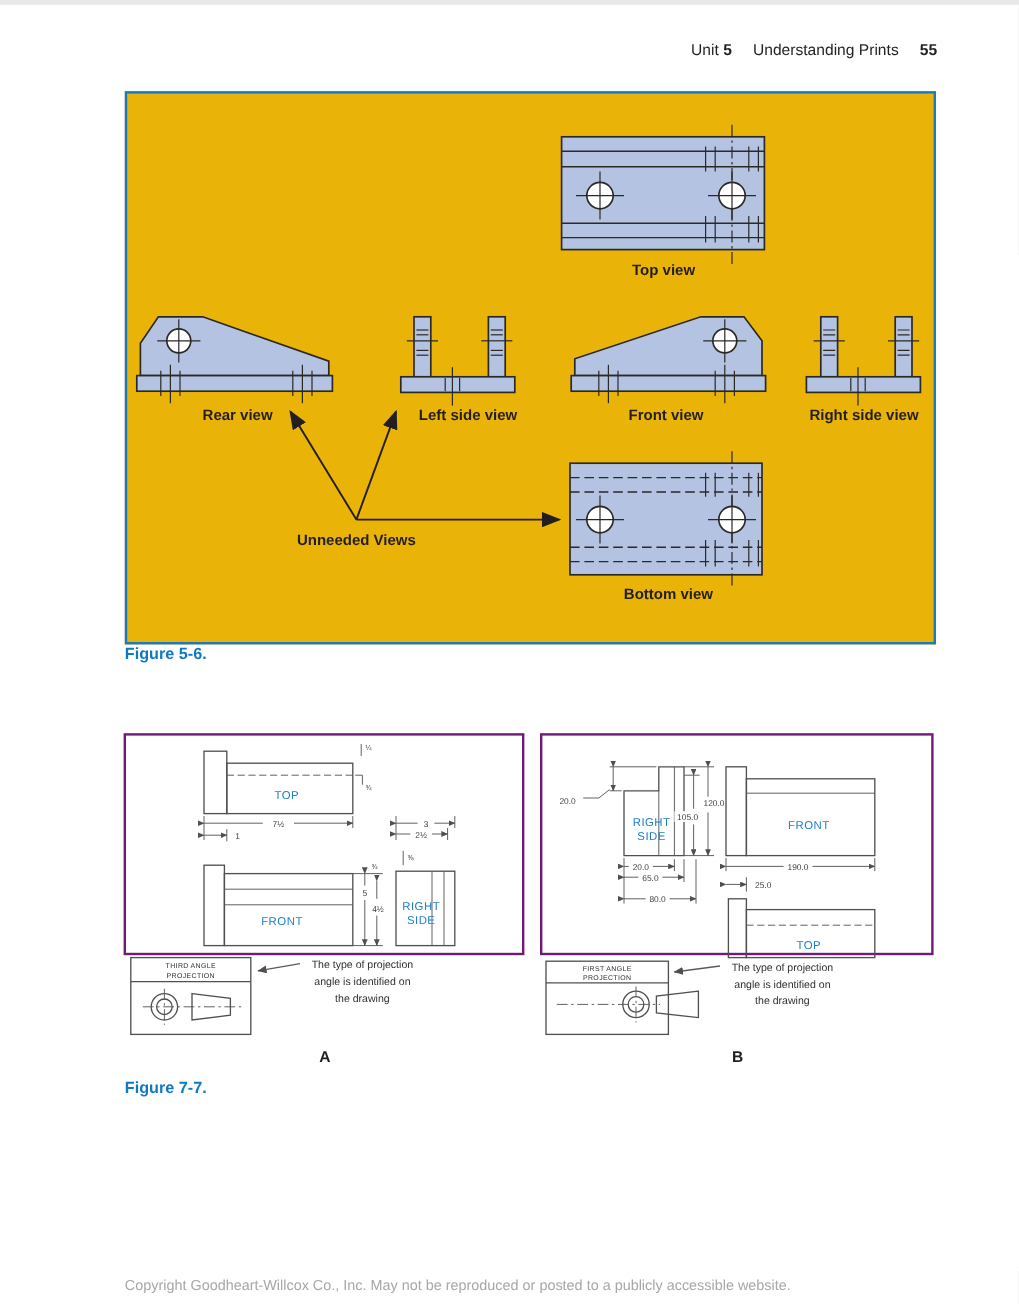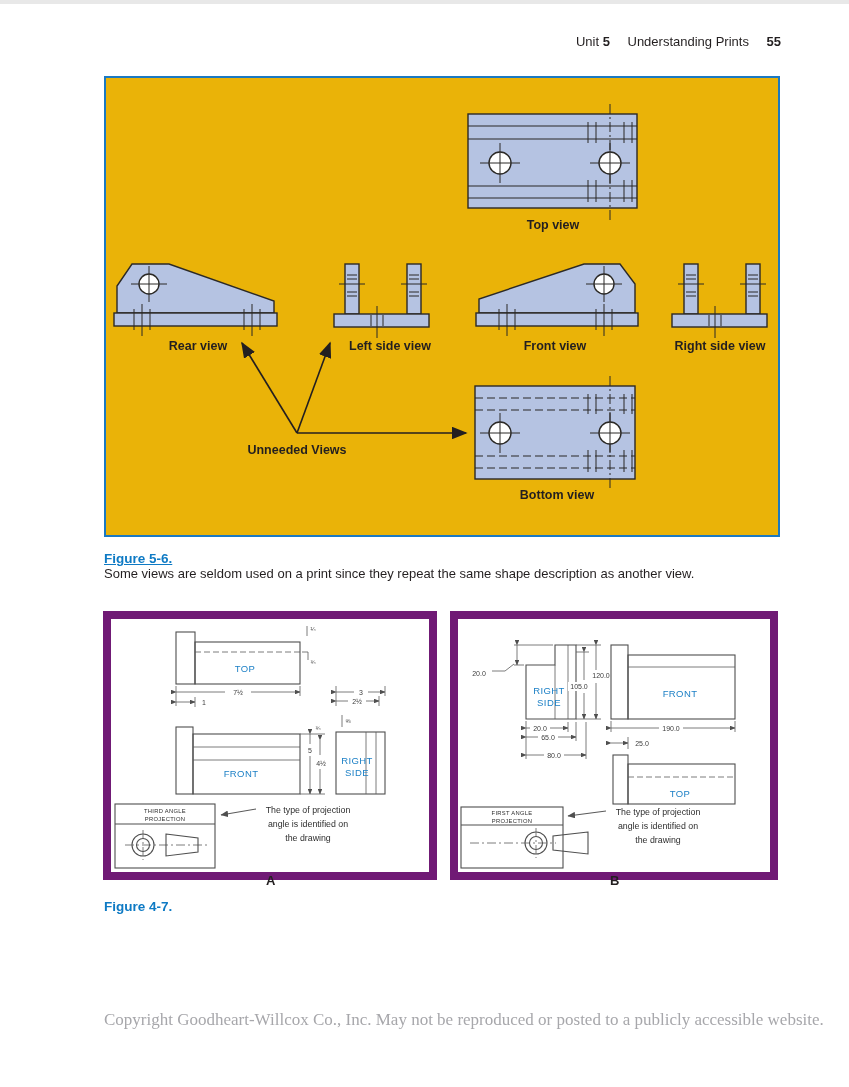--- a/index.html
+++ b/index.html
@@ -5,25 +5,25 @@
   html,body{margin:0;padding:0;background:#e8e8e8;}
   .page{position:relative;width:849px;height:1087px;background:#ffffff;
         font-family:"Liberation Sans",sans-serif;color:#231f20;overflow:hidden;margin:4px auto;}
   .hdr{position:absolute;top:30px;right:68px;font-size:13px;color:#231f20;}
   .hdr b{font-weight:700;}
   .hdr .sp{display:inline-block;width:14px;}
   .figbox{position:absolute;left:104px;top:72px;width:676px;height:461px;
           border:2px solid #1b79c2;box-sizing:border-box;background:#eab308;}
   .fighead{position:absolute;left:104px;font-size:13.5px;font-weight:700;color:#0e7ac4;}
   .figcap{position:absolute;left:104px;font-size:13px;line-height:16px;color:#231f20;}
-  .panel{position:absolute;top:607px;height:269px;border:8px solid #701a75;box-sizing:border-box;background:#fff;}
+  .panel{position:absolute;top:607px;height:185px;border:2px solid #701a75;box-sizing:border-box;background:#fff;}
   .pA{left:103px;width:334px;}
   .pB{left:450px;width:328px;}
   .ab{position:absolute;top:869px;font-size:13px;font-weight:700;color:#231f20;}
-  .footer{position:absolute;left:104px;top:1006px;font-size:17px;color:#a7a7ab;font-family:Liberation Serif, serif;}
+  .footer{position:absolute;left:104px;top:1060px;font-size:12px;color:#a7a7ab;}
   svg{display:block;}
   
   .f6 .solid{fill:#b5c3e2;stroke:#2b2926;stroke-width:1.4;}
   .f6 .hole{fill:#ffffff;stroke:#2b2926;stroke-width:1.4;}
   .f6 .ln{stroke:#2b2926;stroke-width:1.2;fill:none;}
   .f6 .th{stroke:#2b2926;stroke-width:1;fill:none;}
   .f6 .dash{stroke-dasharray:8 4;}
   .f6 .cdash{stroke-dasharray:10 3 2 3;}
   .f6 text.lbl{font:700 12.5px "Liberation Sans",sans-serif;fill:#231f20;text-anchor:middle;}
   .f6 .arrow{stroke:#231f20;stroke-width:1.6;fill:none;}
@@ -181,22 +181,21 @@
 
       <g>
         <line class="arrow" x1="191" y1="355" x2="136" y2="265" marker-end="url(#ah56)"></line>
         <line class="arrow" x1="191" y1="355" x2="224" y2="265" marker-end="url(#ah56)"></line>
         <line class="arrow" x1="191" y1="355" x2="360" y2="355" marker-end="url(#ah56)"></line>
         <text class="lbl" x="191" y="376">Unneeded Views</text>
       </g>
     </svg>
   </div>
 
-  <div class="fighead" style="top:547px;text-decoration:underline;">Figure 5-6.</div>
-  <div class="figcap" style="top:562px;width:690px;">Some views are seldom used on a print since they repeat the same shape description as another view.</div>
+  <div class="fighead" style="top:533px;">Figure 5-6.</div>
 
   <div class="panel pA">
     <svg class="f7" width="330" height="251" viewBox="0 0 330 251">
       <defs>
         <marker id="ahA" markerWidth="7" markerHeight="6" refX="6.5" refY="3" orient="auto">
           <path d="M0,0 L7,3 L0,6 z" fill="#4f4f4f"></path>
         </marker>
       </defs>
 
       <g>
@@ -377,17 +376,17 @@
         <text class="note" x="200" y="196">The type of projection</text>
         <text class="note" x="200" y="210">angle is identified on</text>
         <text class="note" x="200" y="224">the drawing</text>
       </g>
     </svg>
   </div>
 
   <div class="ab" style="left:266px;">A</div>
   <div class="ab" style="left:610px;">B</div>
 
-  <div class="fighead" style="top:895px;">Figure 4-7.</div>
+  <div class="fighead" style="top:895px;">Figure 7-7.</div>
 
   <div class="footer">Copyright Goodheart-Willcox Co., Inc. May not be reproduced or posted to a publicly accessible website.</div>
 
 </div>
 
 </body></html>

